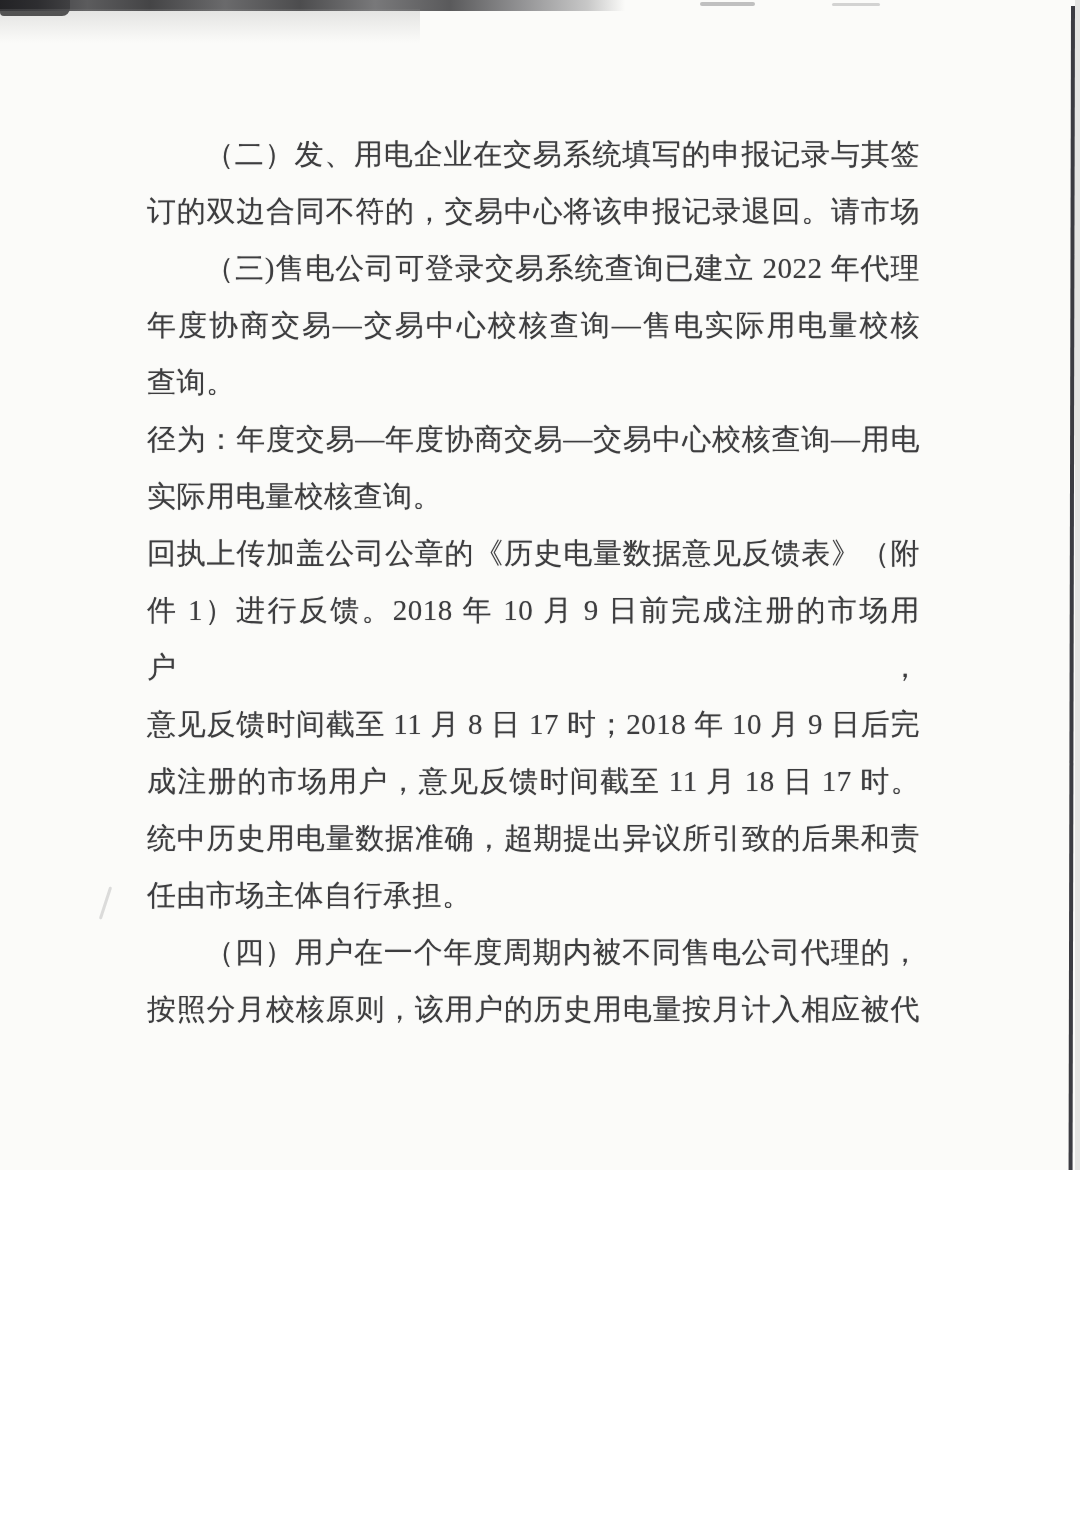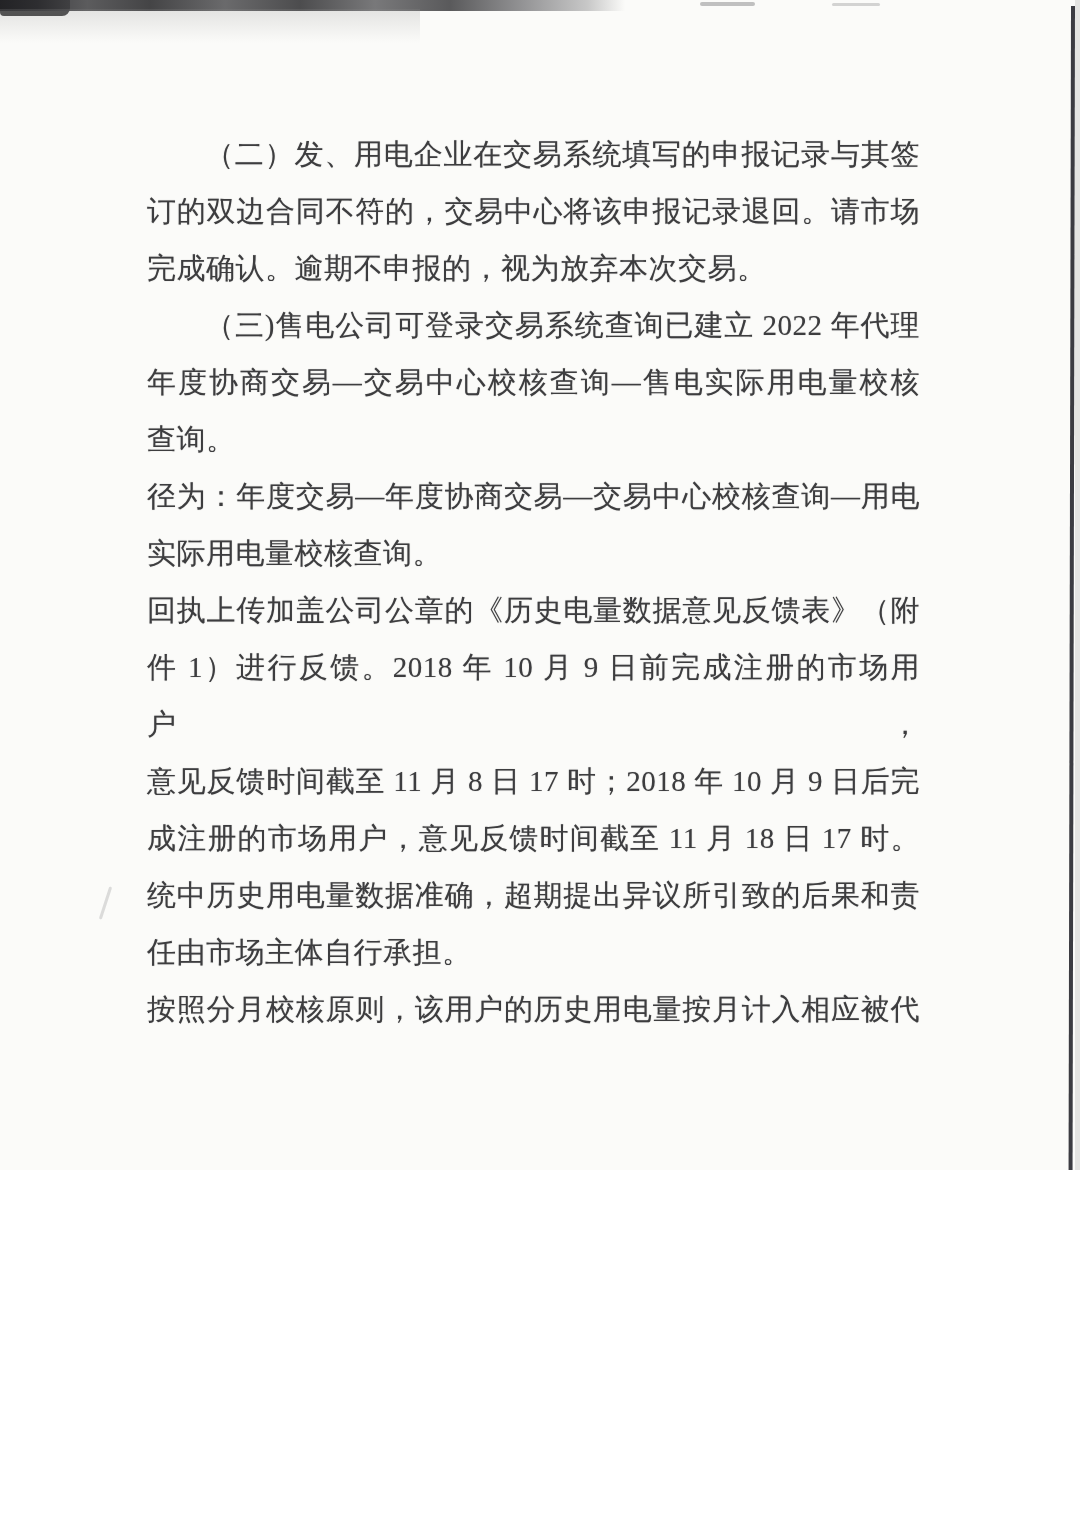--- a/index.html
+++ b/index.html
@@ -144,32 +144,32 @@
   <div class="smudge-frag-1"></div>
   <div class="smudge-frag-2"></div>
   <div class="smudge-wash"></div>
   <div class="margin-artifact"></div>
   <div class="edge-strip-right"></div>
   <div class="edge-line-right"></div>
 
   <div class="doc-body">
       <div class="doc-line indent fill">（二）发、用电企业在交易系统填写的申报记录与其签</div>
       <div class="doc-line fill">订的双边合同不符的，交易中心将该申报记录退回。请市场</div>
-      <div class="doc-line">完成确认。逾期不申报的，视为放弃本次交易。</div>
       <div class="doc-line indent fill">（三)售电公司可登录交易系统查询已建立 2022 年代理</div>
       <div class="doc-line fill">年度协商交易—交易中心校核查询—售电实际用电量校核</div>
       <div class="doc-line">查询。</div>
       <div class="doc-line fill">径为：年度交易—年度协商交易—交易中心校核查询—用电</div>
       <div class="doc-line">实际用电量校核查询。</div>
       <div class="doc-line fill">回执上传加盖公司公章的《历史电量数据意见反馈表》（附</div>
       <div class="doc-line fill">件 1）进行反馈。2018 年 10 月 9 日前完成注册的市场用户，</div>
       <div class="doc-line fill">意见反馈时间截至 11 月 8 日 17 时；2018 年 10 月 9 日后完</div>
       <div class="doc-line fill">成注册的市场用户，意见反馈时间截至 11 月 18 日 17 时。</div>
       <div class="doc-line fill">统中历史用电量数据准确，超期提出异议所引致的后果和责</div>
       <div class="doc-line">任由市场主体自行承担。</div>
+      <div class="doc-line indent fill">（四）用户在一个年度周期内被不同售电公司代理的，</div>
       <div class="doc-line fill">按照分月校核原则，该用户的历史用电量按月计入相应被代</div>
     </div>
 
   <div class="footer-watermark">
     <svg class="wechat-icon" viewBox="0 0 62 54" aria-hidden="true">
 
       <g stroke="#c8c8c6" stroke-width="2.2" fill="#fbfbfa">
         <path d="M16 3 C8.5 3 2.5 8 2.5 14.2 C2.5 17.8 4.5 20.9 7.6 23
                  L6.2 28.2 L12 25.1 C13.3 25.4 14.6 25.6 16 25.6
                  C23.5 25.6 29.5 20.5 29.5 14.2 C29.5 8 23.5 3 16 3 Z"></path>

